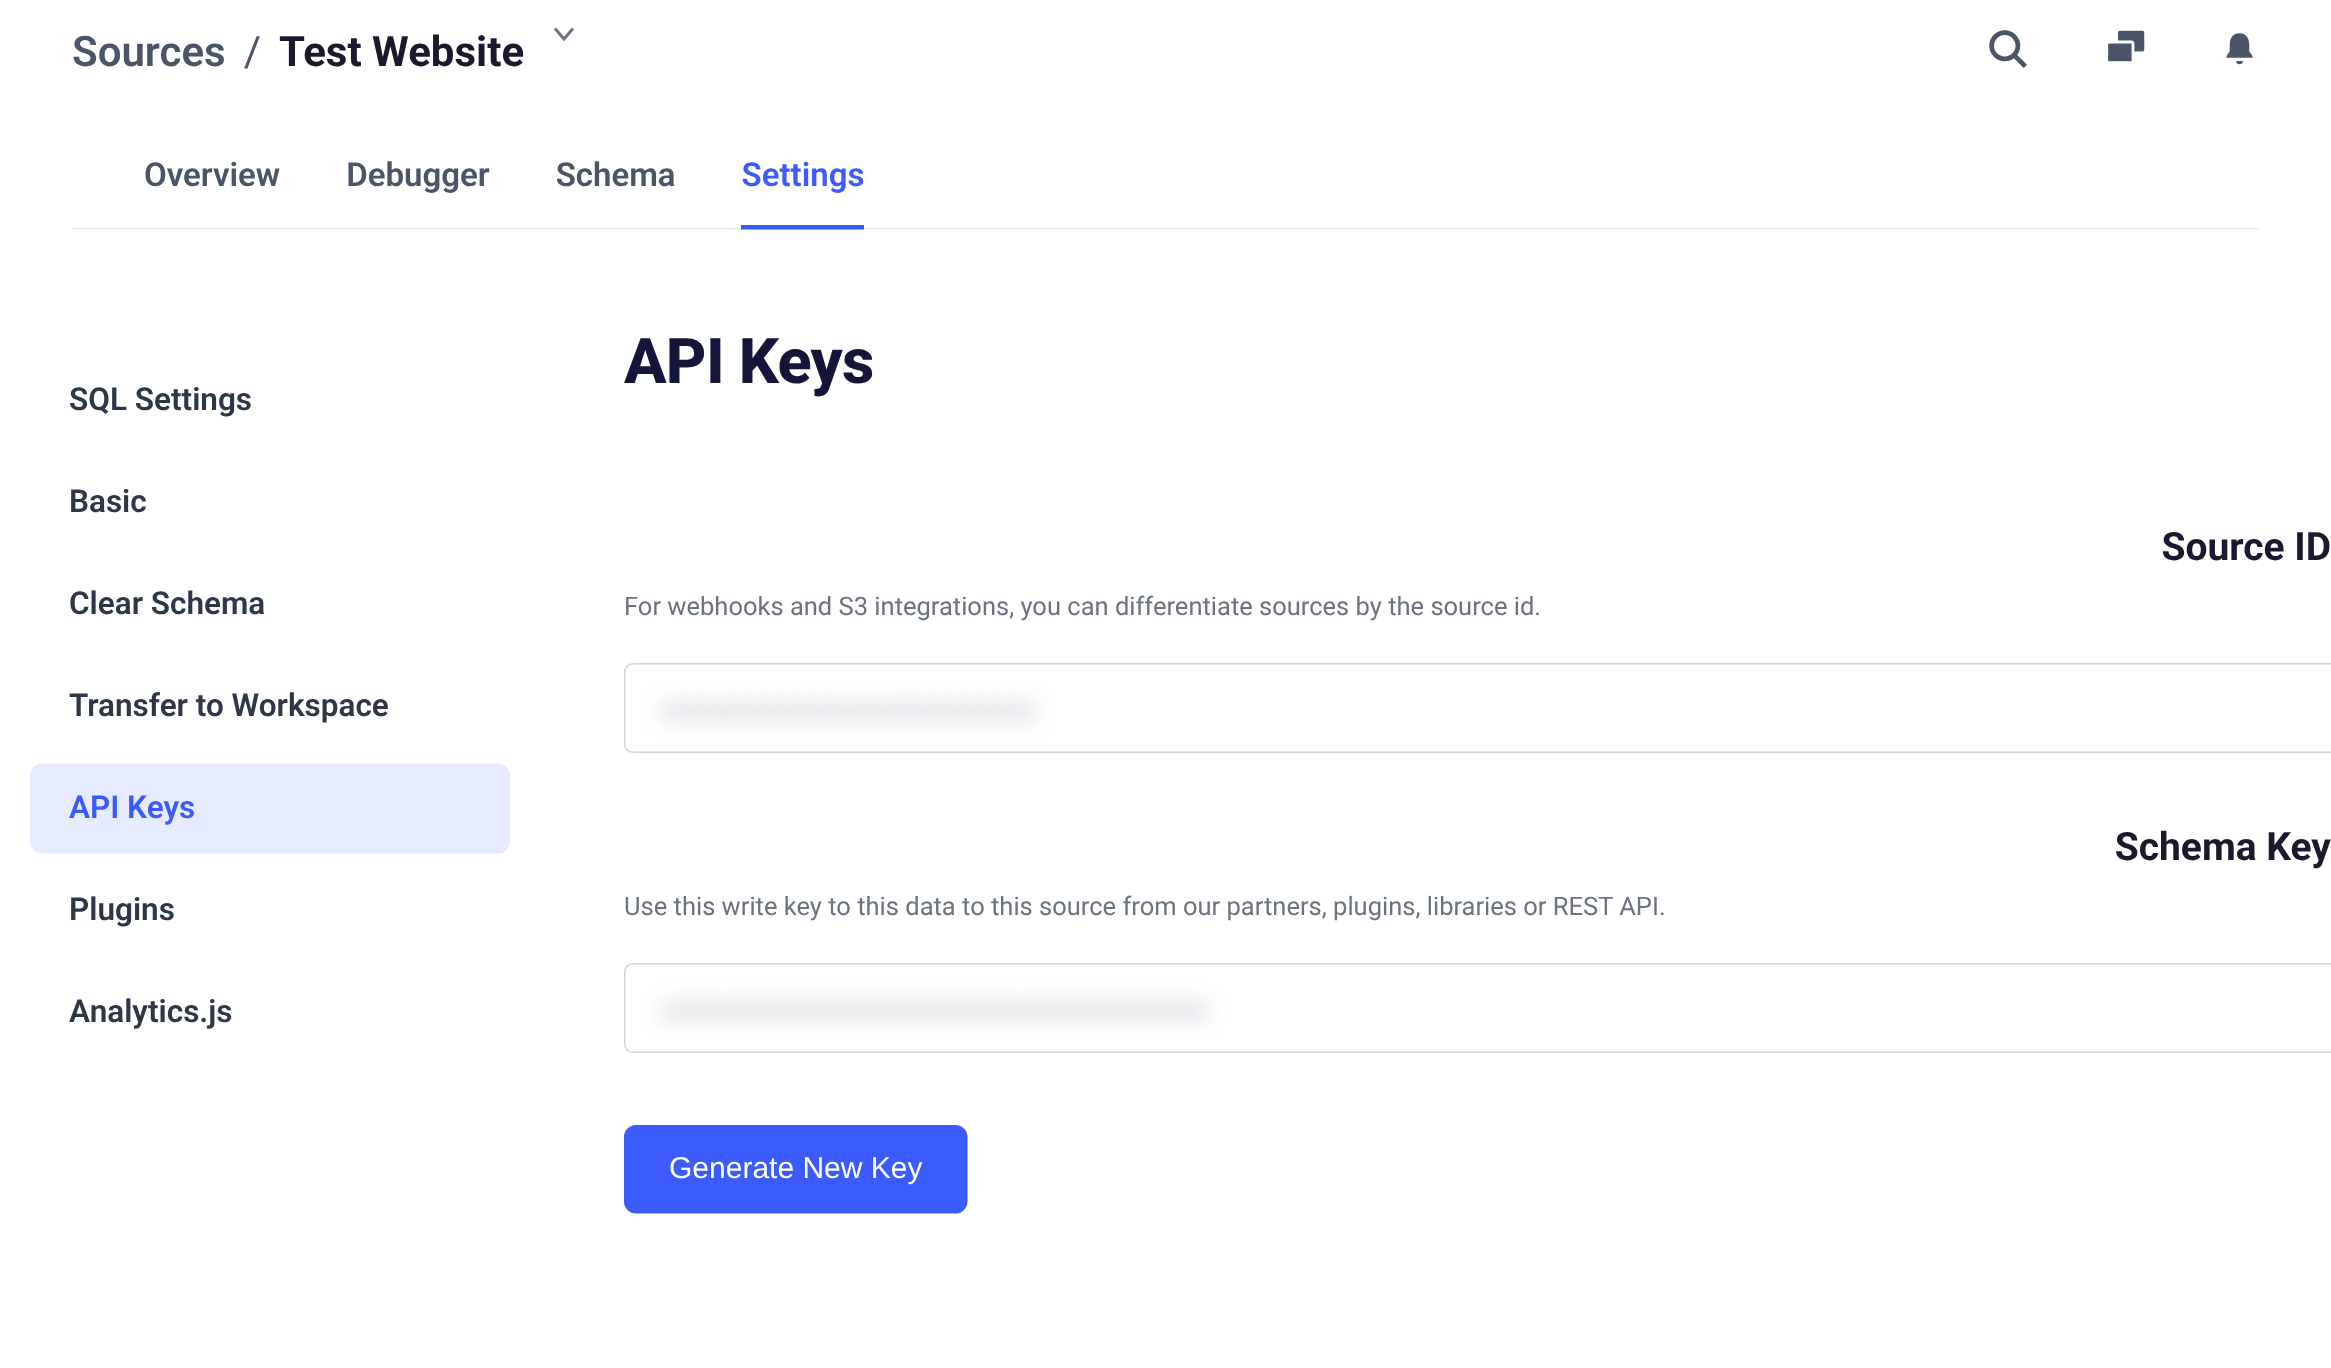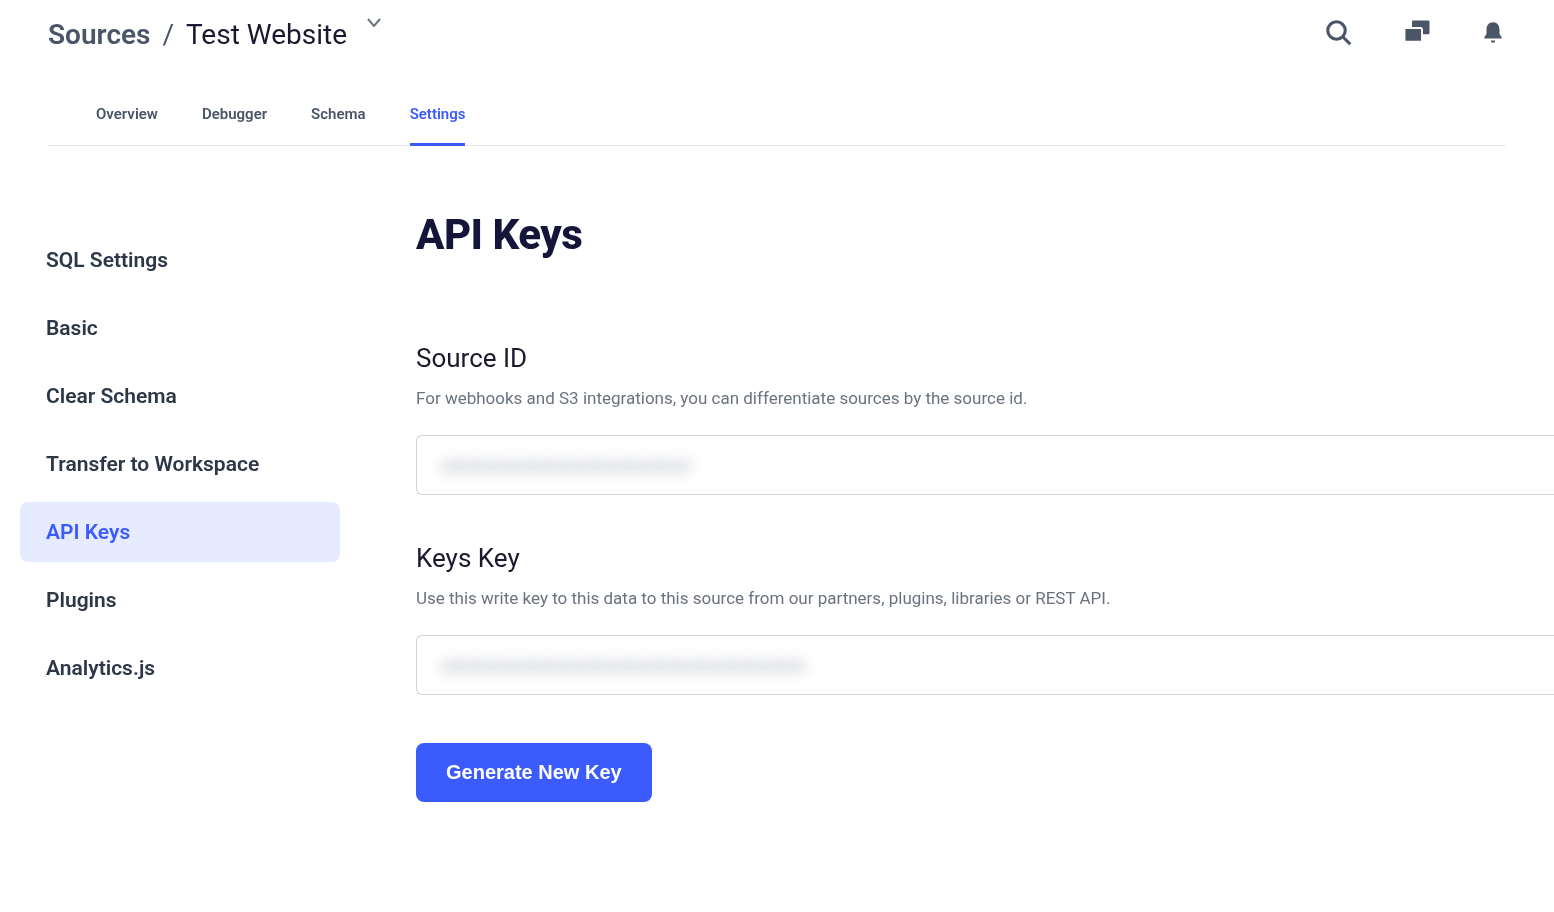--- a/index.html
+++ b/index.html
@@ -23,21 +23,21 @@
   .breadcrumb .root {
     color: #4a5568;
     font-weight: 600;
   }
   .breadcrumb .sep {
     color: #4a5568;
     font-weight: 400;
   }
   .breadcrumb .current {
     color: #1a1a2e;
-    font-weight: 400;
+    font-weight: 700;
   }
   .breadcrumb .caret {
     margin-left: 8px;
     color: #6b7280;
     display:inline-flex;
     align-items:center;
   }
   .header-icons {
     position: absolute;
     top: 18px;
@@ -55,21 +55,21 @@
   }
   .tabs {
     display: flex;
     gap: 44px;
     margin-top: 54px;
     border-bottom: 1px solid #e5e7eb;
     padding: 0 48px;
   }
   .tab {
     padding-bottom: 20px;
-    font-size: 15px;
+    font-size: 22px;
     font-weight: 600;
     color: #4a5568;
     cursor: pointer;
     border-bottom: 3px solid transparent;
     margin-bottom: -1px;
   }
   .tab.active {
     color: #3b5bfd;
     border-bottom-color: #3b5bfd;
   }
@@ -104,22 +104,23 @@
     font-weight: 800;
     color: #15153a;
     letter-spacing: -0.5px;
   }
   .section {
     margin-top: 84px;
   }
   .section + .section { margin-top: 48px; }
   .section-title {
     font-size: 26px;
-    font-weight: 400;
+    font-weight: 700;
     color: #1a1a2e;
+    text-align: right;
   }
   .section-desc {
     font-size: 17px;
     color: #6b7280;
     margin-top: 14px;
     line-height: 1.4;
   }
   .field-box {
     margin-top: 24px;
     border: 1px solid #d1d5db;
@@ -140,21 +141,21 @@
     letter-spacing: 0.5px;
     user-select: none;
   }
   .generate-btn {
     margin-top: 48px;
     background: #3b5bfd;
     color: #fff;
     border: none;
     border-radius: 8px;
     font-size: 20px;
-    font-weight: 700;
+    font-weight: 400;
     padding: 18px 30px;
     cursor: pointer;
   }
 </style>
 </head>
 <body>
 
 <div class="header">
   <div class="breadcrumb">
     <span class="root">Sources</span>
@@ -212,21 +213,21 @@
 
     <div class="section">
       <div class="section-title">Source ID</div>
       <div class="section-desc">For webhooks and S3 integrations, you can differentiate sources by the source id.</div>
       <div class="field-box">
         <span class="blur">xxxxxxxxxxxxxxxxxxxxxxxx</span>
       </div>
     </div>
 
     <div class="section">
-      <div class="section-title">Keys Key</div>
+      <div class="section-title">Schema Key</div>
       <div class="section-desc">Use this write key to this data to this source from our partners, plugins, libraries or REST API.</div>
       <div class="field-box">
         <span class="blur">xxxxxxxxxxxxxxxxxxxxxxxxxxxxxxxxxxx</span>
       </div>
     </div>
 
     <button class="generate-btn">Generate New Key</button>
   </div>
 </div>
 

